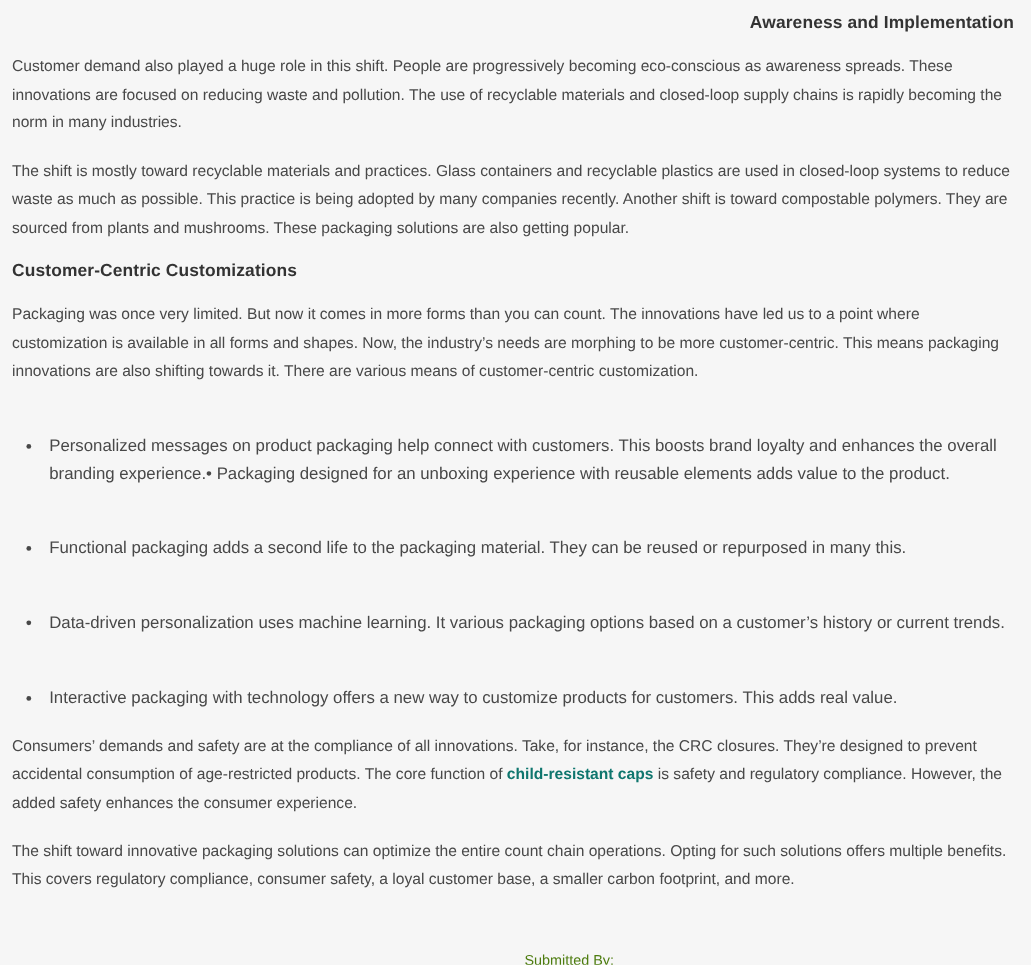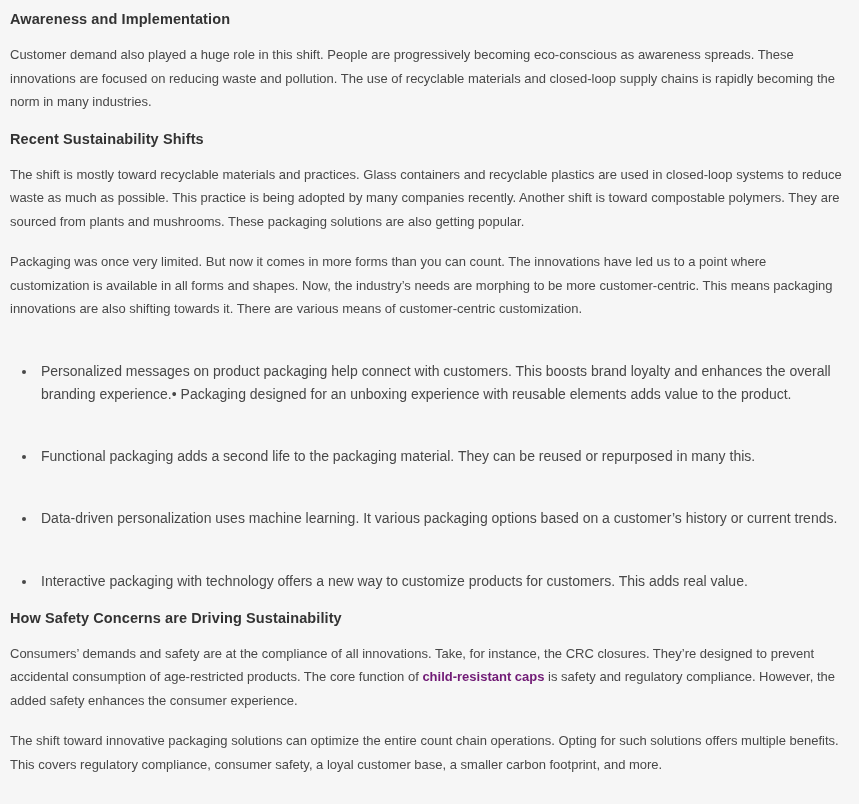--- a/index.html
+++ b/index.html
@@ -20,38 +20,38 @@
   .content {
     padding: 0 14px 0 10px;
   }
   .sec h2 {
     font-size: 14.5px;
     font-weight: bold;
     color: #333333;
     margin: 17px 0 16px 0;
     letter-spacing: 0.1px;
   }
-  .sec:first-child h2 { margin-top: 11px; }
+  .sec:first-child h2 { margin-top: 11px; text-align: right; }
   .sec p {
     font-size: 13px;
     line-height: 23.5px;
     margin: 16px 0 17px 0;
   }
   .sec ul {
     margin: 20px 0 17px 0;
     padding-left: 27px;
   }
   .sec li {
     font-size: 14px;
     line-height: 23.3px;
     margin-bottom: 1.5px;
     padding-left: 4px;
     margin-top: 39px;
   }
-  .bold-inline { font-weight: bold; color: #701a75; }
+  .bold-inline { font-weight: bold; color: #0f766e; }
 
   .footer {
     display: flex;
     align-items: flex-start;
     margin-top: 44px;
   }
   .login-block {
     margin-left: 30px;
     width: 400px;
     box-sizing: border-box;
@@ -94,36 +94,35 @@
 
 <div class="page">
   <div class="content">
 
     <section class="sec">
       <h2>Awareness and Implementation</h2>
       <p>Customer demand also played a huge role in this shift. People are progressively becoming eco-conscious as awareness spreads. These innovations are focused on reducing waste and pollution. The use of recyclable materials and closed-loop supply chains is rapidly becoming the norm in many industries.</p>
     </section>
 
     <section class="sec">
-      <h2>Recent Sustainability Shifts</h2>
       <p>The shift is mostly toward recyclable materials and practices. Glass containers and recyclable plastics are used in closed-loop systems to reduce waste as much as possible. This practice is being adopted by many companies recently. Another shift is toward compostable polymers. They are sourced from plants and mushrooms. These packaging solutions are also getting popular.</p>
     </section>
 
     <section class="sec">
+      <h2>Customer-Centric Customizations</h2>
       <p>Packaging was once very limited. But now it comes in more forms than you can count. The innovations have led us to a point where customization is available in all forms and shapes. Now, the industry’s needs are morphing to be more customer-centric. This means packaging innovations are also shifting towards it. There are various means of customer-centric customization.</p>
       <ul>
         <li>Personalized messages on product packaging help connect with customers. This boosts brand loyalty and enhances the overall branding experience.• Packaging designed for an unboxing experience with reusable elements adds value to the product.</li>
         <li>Functional packaging adds a second life to the packaging material. They can be reused or repurposed in many this.</li>
         <li>Data-driven personalization uses machine learning. It various packaging options based on a customer’s history or current trends.</li>
         <li>Interactive packaging with technology offers a new way to customize products for customers. This adds real value.</li>
       </ul>
     </section>
 
     <section class="sec">
-      <h2>How Safety Concerns are Driving Sustainability</h2>
       <p><span>Consumers’ demands and safety are at the compliance of all innovations. Take, for instance, the CRC closures. They’re designed to prevent accidental consumption of age-restricted products. The core function of </span><span class="bold-inline">child-resistant caps</span><span> is safety and regulatory compliance. However, the added safety enhances the consumer experience.</span></p>
     </section>
 
     <section class="sec">
       <p>The shift toward innovative packaging solutions can optimize the entire count chain operations. Opting for such solutions offers multiple benefits. This covers regulatory compliance, consumer safety, a loyal customer base, a smaller carbon footprint, and more.</p>
     </section>
 
   </div>
 
   <div class="footer">

